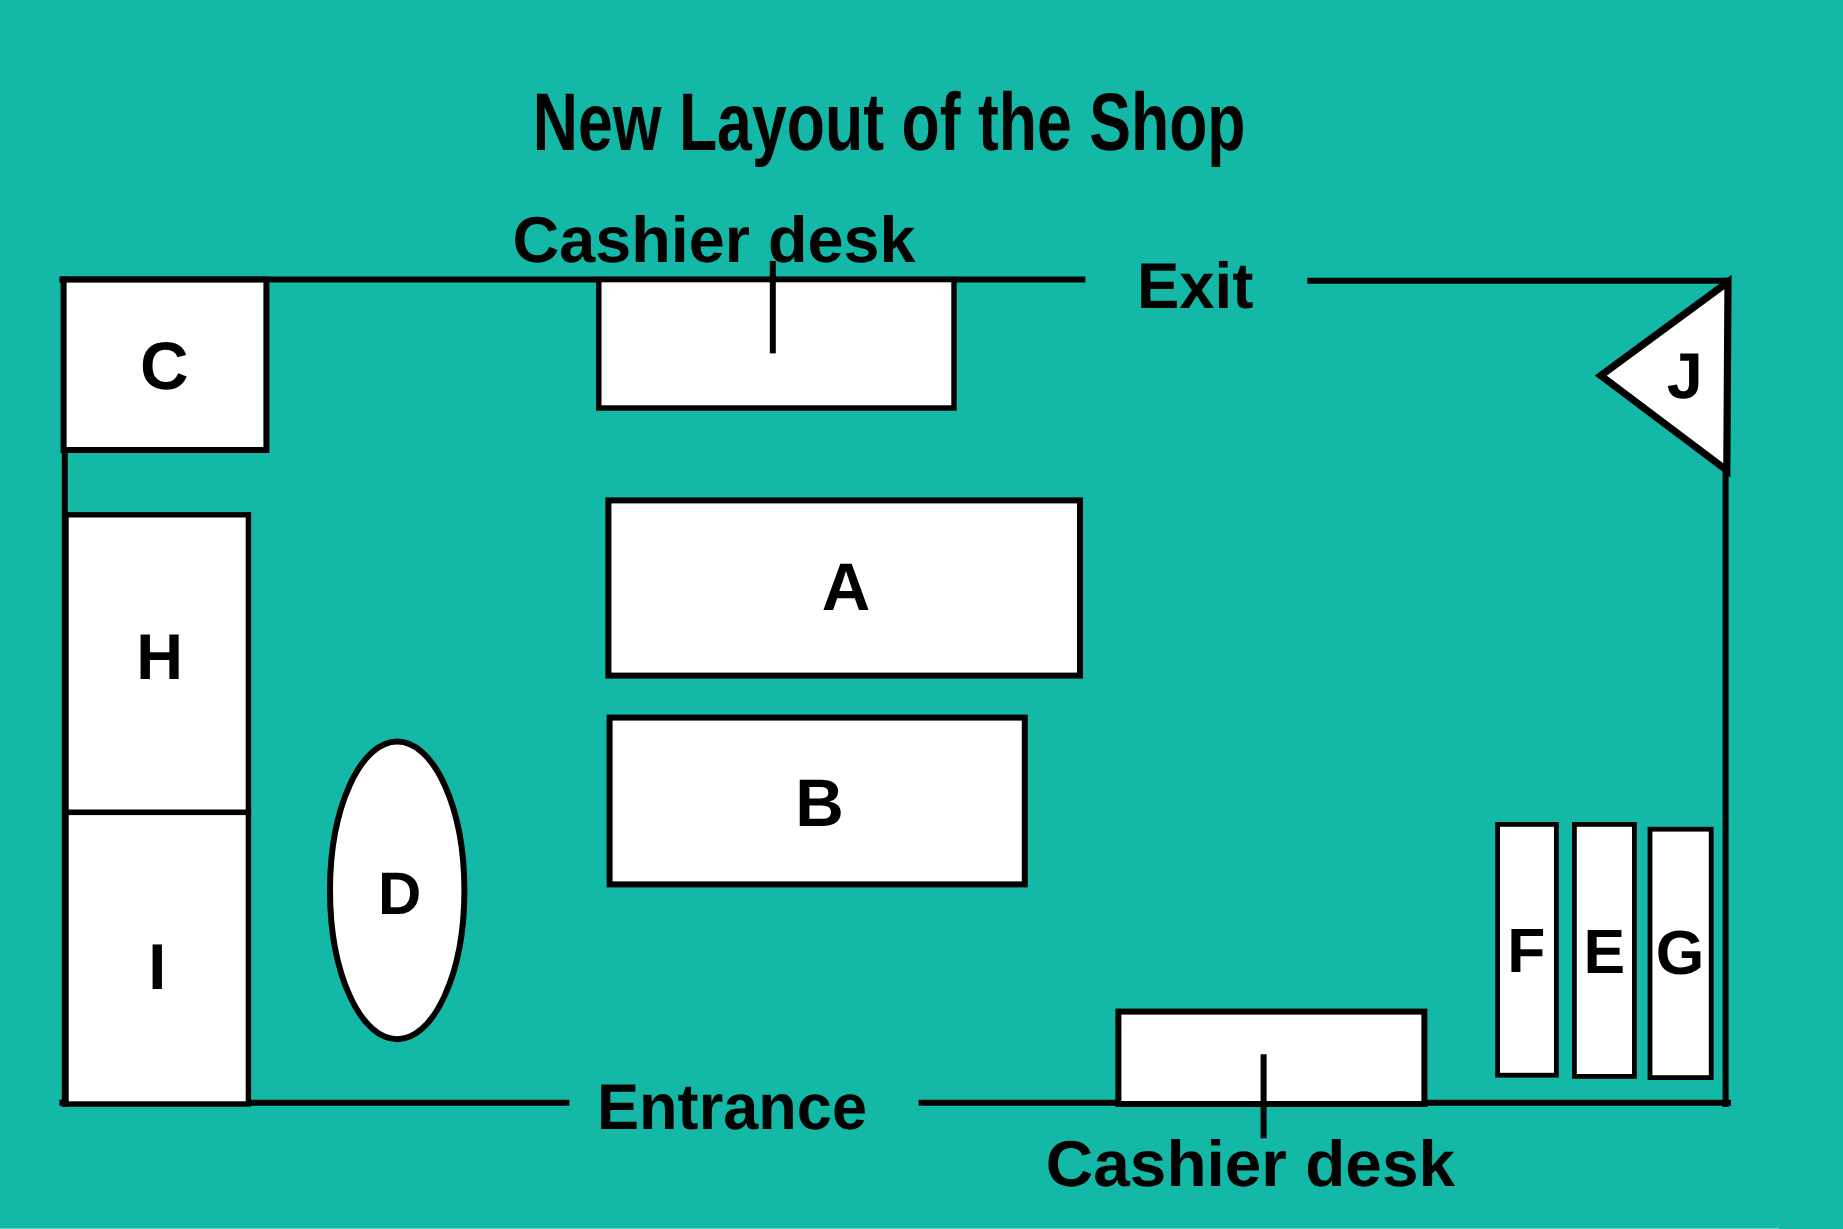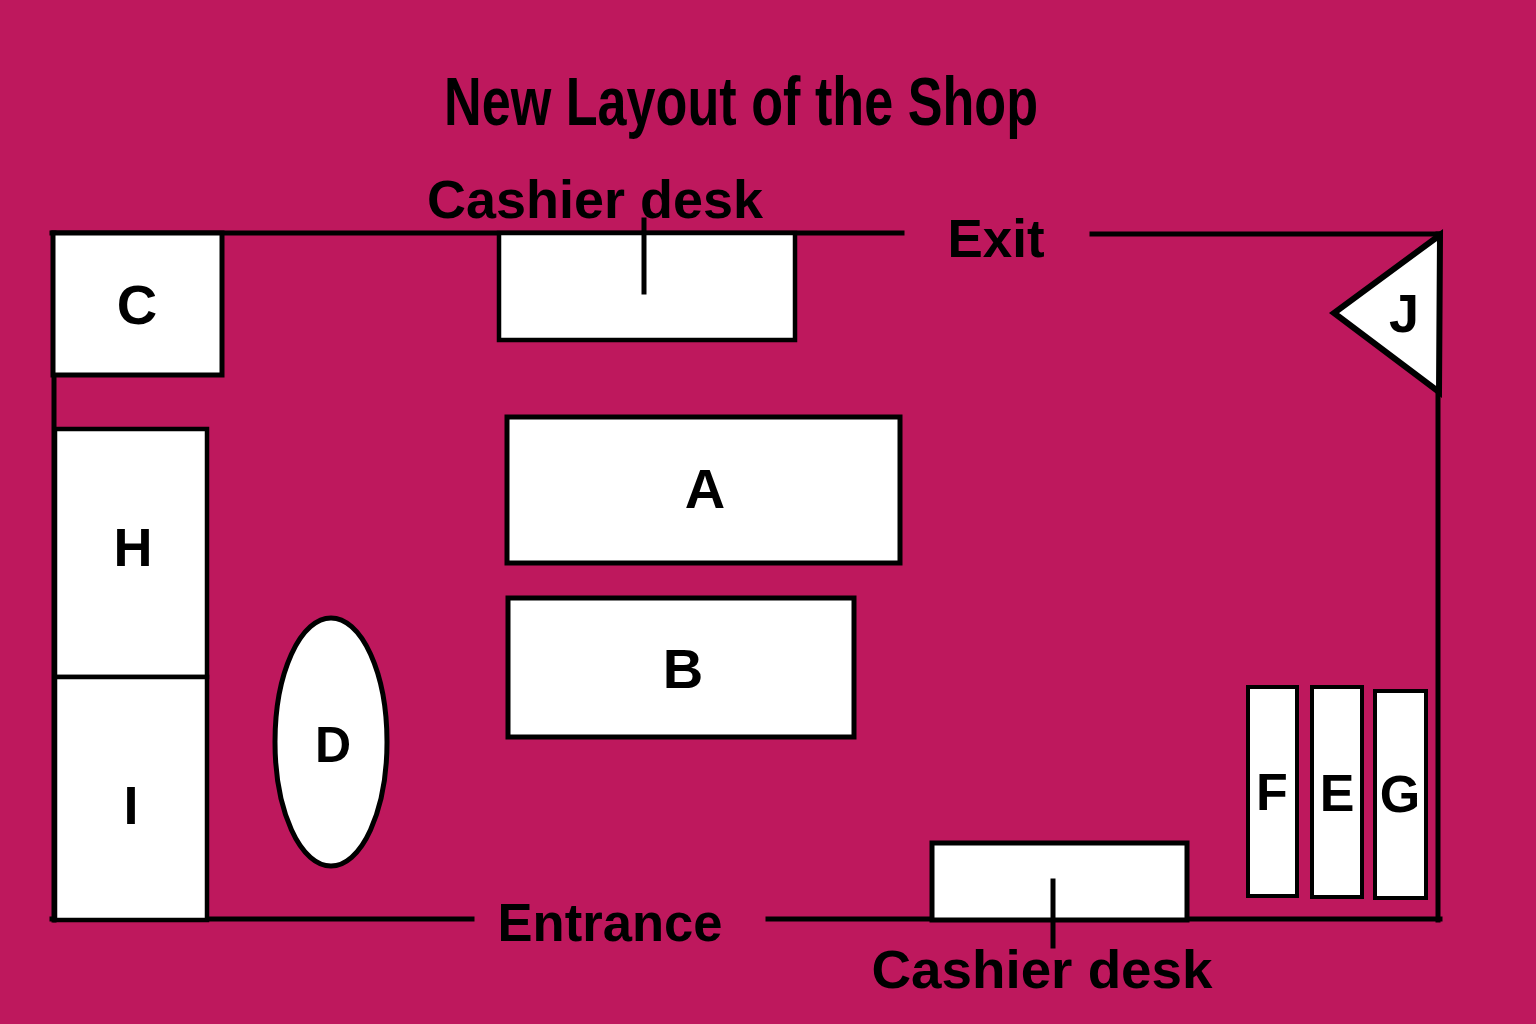--- a/index.html
+++ b/index.html
@@ -4,21 +4,21 @@
 <style>
   html, body {
     margin: 0;
     padding: 0;
     background: #ffffff;
   }
   .stage {
     position: relative;
     width: 1536px;
     height: 1024px;
-    background: #be185d;
+    background: #14b8a6;
     overflow: hidden;
   }
   svg { display: block; }
   .ink-lines {
     stroke: #000000;
     fill: none;
     stroke-linecap: square;
   }
   .ink-lines .filled {
     fill: #ffffff;

